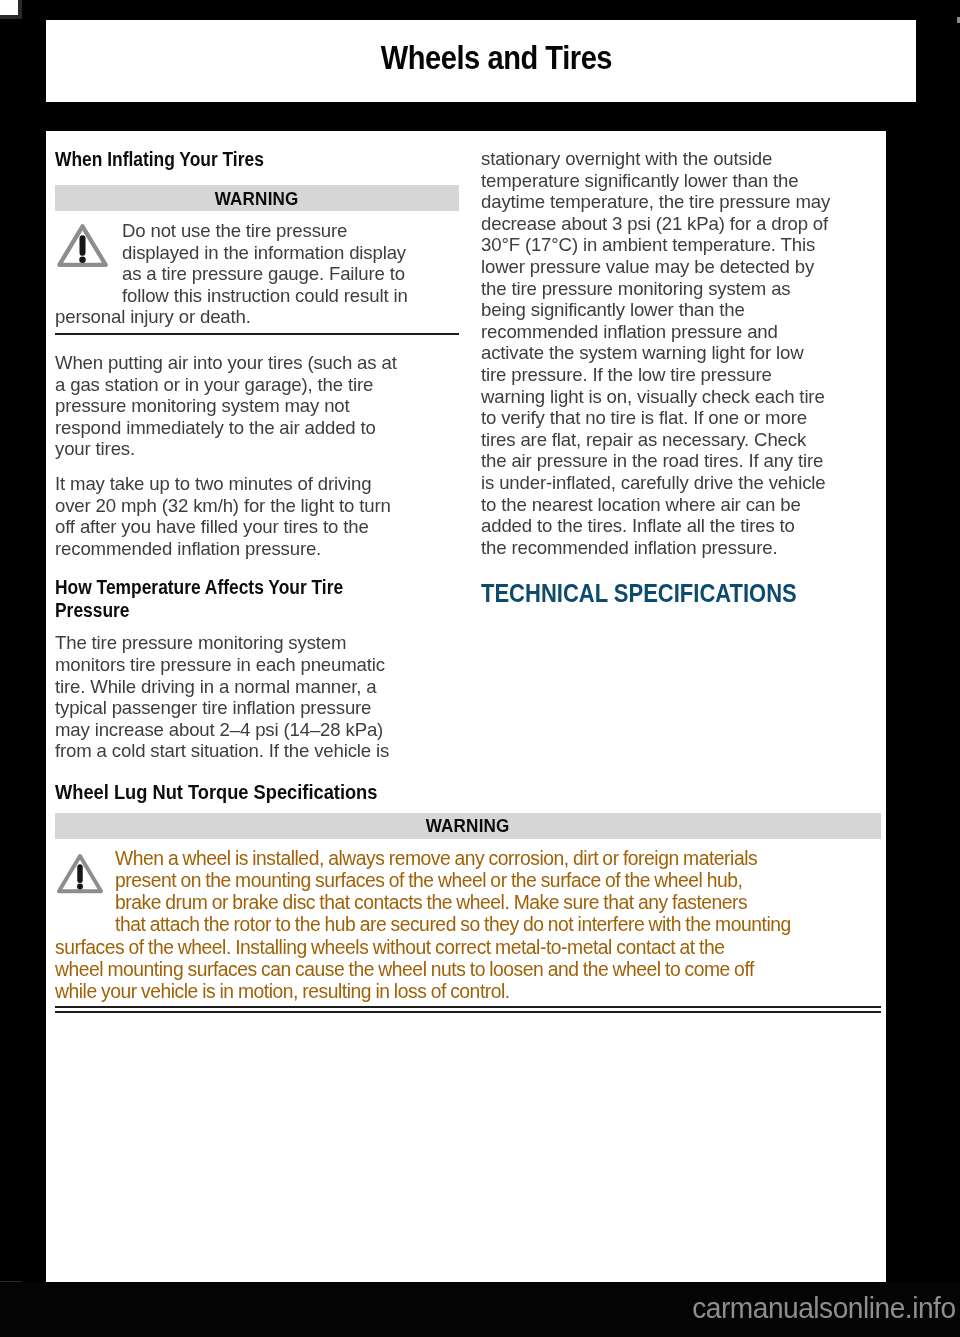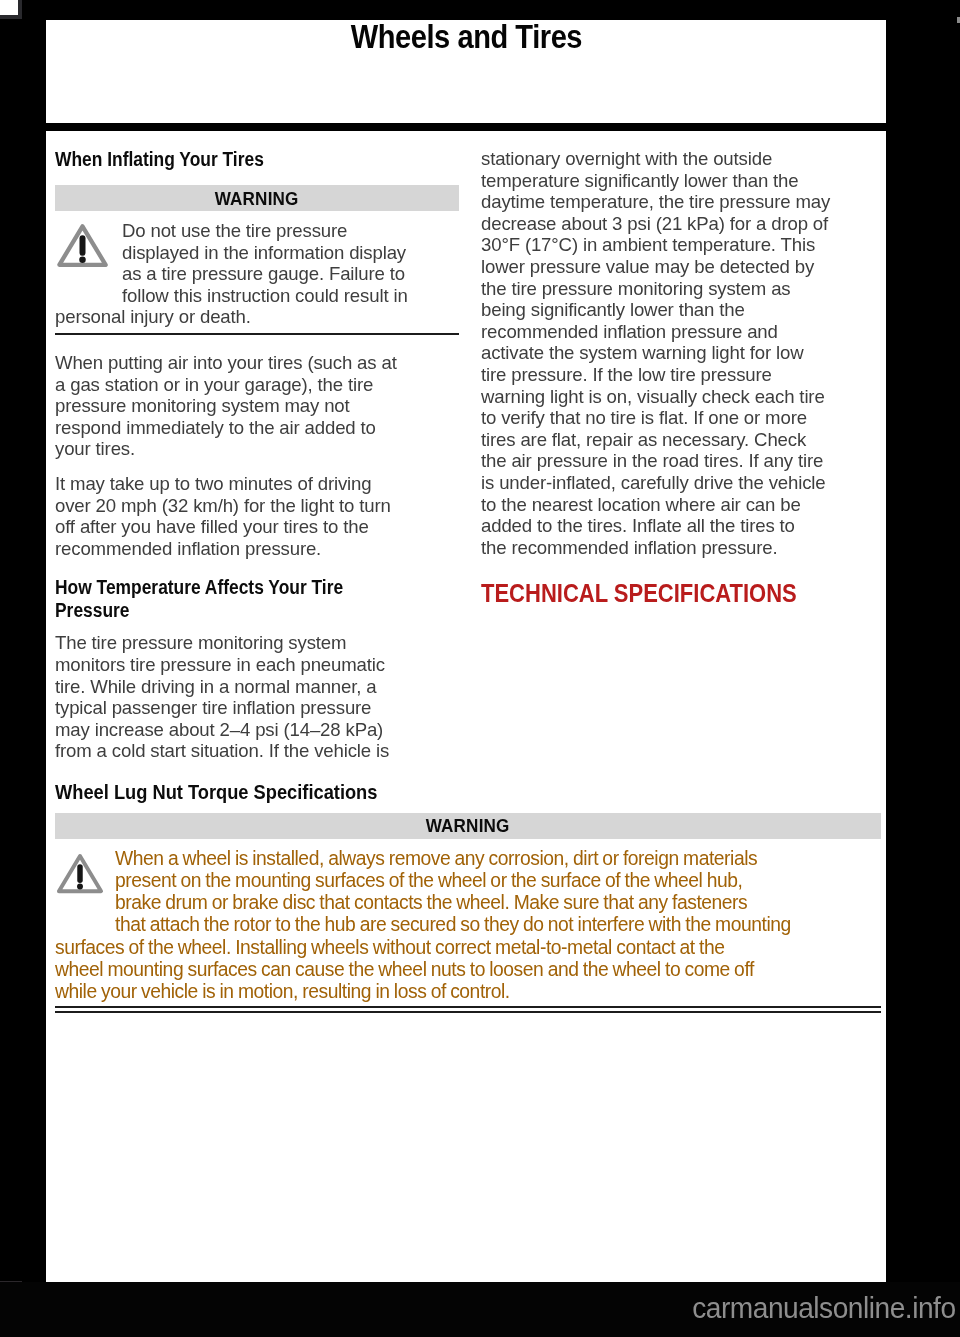--- a/index.html
+++ b/index.html
@@ -13,22 +13,22 @@
     position:absolute;left:0;top:0;width:18px;height:15px;background:#fff;
     border-right:4px solid #29292d;border-bottom:4px solid #29292d;
   }
   .corner-tr-notch{position:absolute;right:0;top:17px;width:3px;height:6px;background:#8a8a8a;}
   .corner-bl{
     position:absolute;left:0;top:1281px;width:18px;height:56px;
     border-top:4px solid #2b272b;border-right:4px solid #2b272b;
   }
   
   .header-band{
-    position:absolute;left:46px;top:20px;width:840px;height:103px;background:#fff;
-    display:flex;align-items:flex-start;justify-content:center;
+    position:absolute;left:46px;top:20px;width:840px;height:82px;background:#fff;
+    display:flex;align-items:center;justify-content:center;padding-left:30px;
   }
   .chapter-title{
     margin:0 0 8px 0;font-size:33px;font-weight:800;color:#050505;line-height:1;
     display:inline-block;transform:scaleX(0.88);transform-origin:center bottom;
     letter-spacing:-0.5px;
   }
   
   .page{
     position:absolute;left:46px;top:131px;width:840px;height:1151px;background:#fff;
   }
@@ -58,21 +58,21 @@
   .body-text{
     margin:0;font-size:18.6px;line-height:21.6px;color:#3e3e3e;
     white-space:pre;letter-spacing:-0.15px;
   }
   .rule{border-top:2px solid #1c1c1c;height:0;margin-top:5px;}
   .rule-double{
     border-top:2px solid #1c1c1c;border-bottom:2px solid #1c1c1c;height:3px;margin-top:3px;
   }
   .mt17{margin-top:17px;} .mt13{margin-top:13px;} .mt10{margin-top:10px;}
   .tech-heading{
-    margin:21px 0 0 0;font-size:25px;line-height:28px;font-weight:800;color:#b91c1c;white-space:pre;
+    margin:21px 0 0 0;font-size:25px;line-height:28px;font-weight:800;color:#0c4a6e;white-space:pre;
   }
   .tech-heading .sqz{display:inline-block;transform:scaleX(0.88);transform-origin:left center;}
 
   
   .bottom-section{width:826px;}
   .bottom-heading{margin-top:18px;font-size:21px;}
   .bottom-warn-text{
     font-size:19.3px;line-height:22.2px;color:#a16207;
     letter-spacing:-0.45px;word-spacing:-0.6px;
   }

